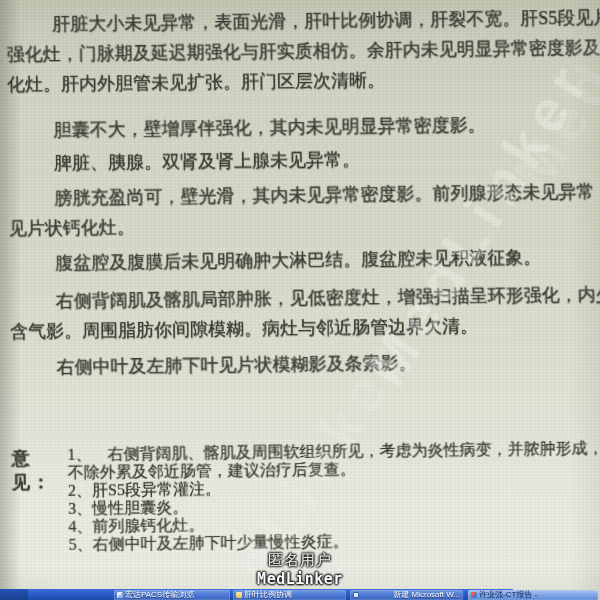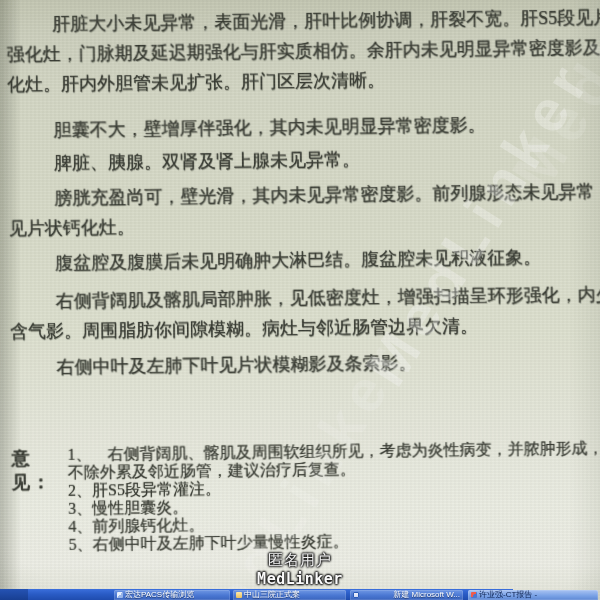--- a/index.html
+++ b/index.html
@@ -138,21 +138,21 @@
   </div>
 
   <div class="taskbar">
     <div class="start-stub"></div>
     <div class="task-btn" style="left:114px; width:116px;">
       <span class="t-icon ti-pacs"></span>
       <span class="t-label">宏达PACS传输浏览</span>
     </div>
     <div class="task-btn" style="left:233px; width:113px;">
       <span class="t-icon ti-folder"></span>
-      <span class="t-label">中山三院正式案</span>
+      <span class="t-label">肝叶比例协调</span>
     </div>
     <div class="task-btn" style="left:350px; width:113px;justify-content:space-between;">
       <span class="t-icon ti-word"></span>
       <span class="t-label">新建 Microsoft W...</span>
     </div>
     <div class="task-btn active" style="left:468px; width:130px;">
       <span class="t-icon ti-report"></span>
       <span class="t-label">许业强-CT报告 -</span>
     </div>
   </div>

